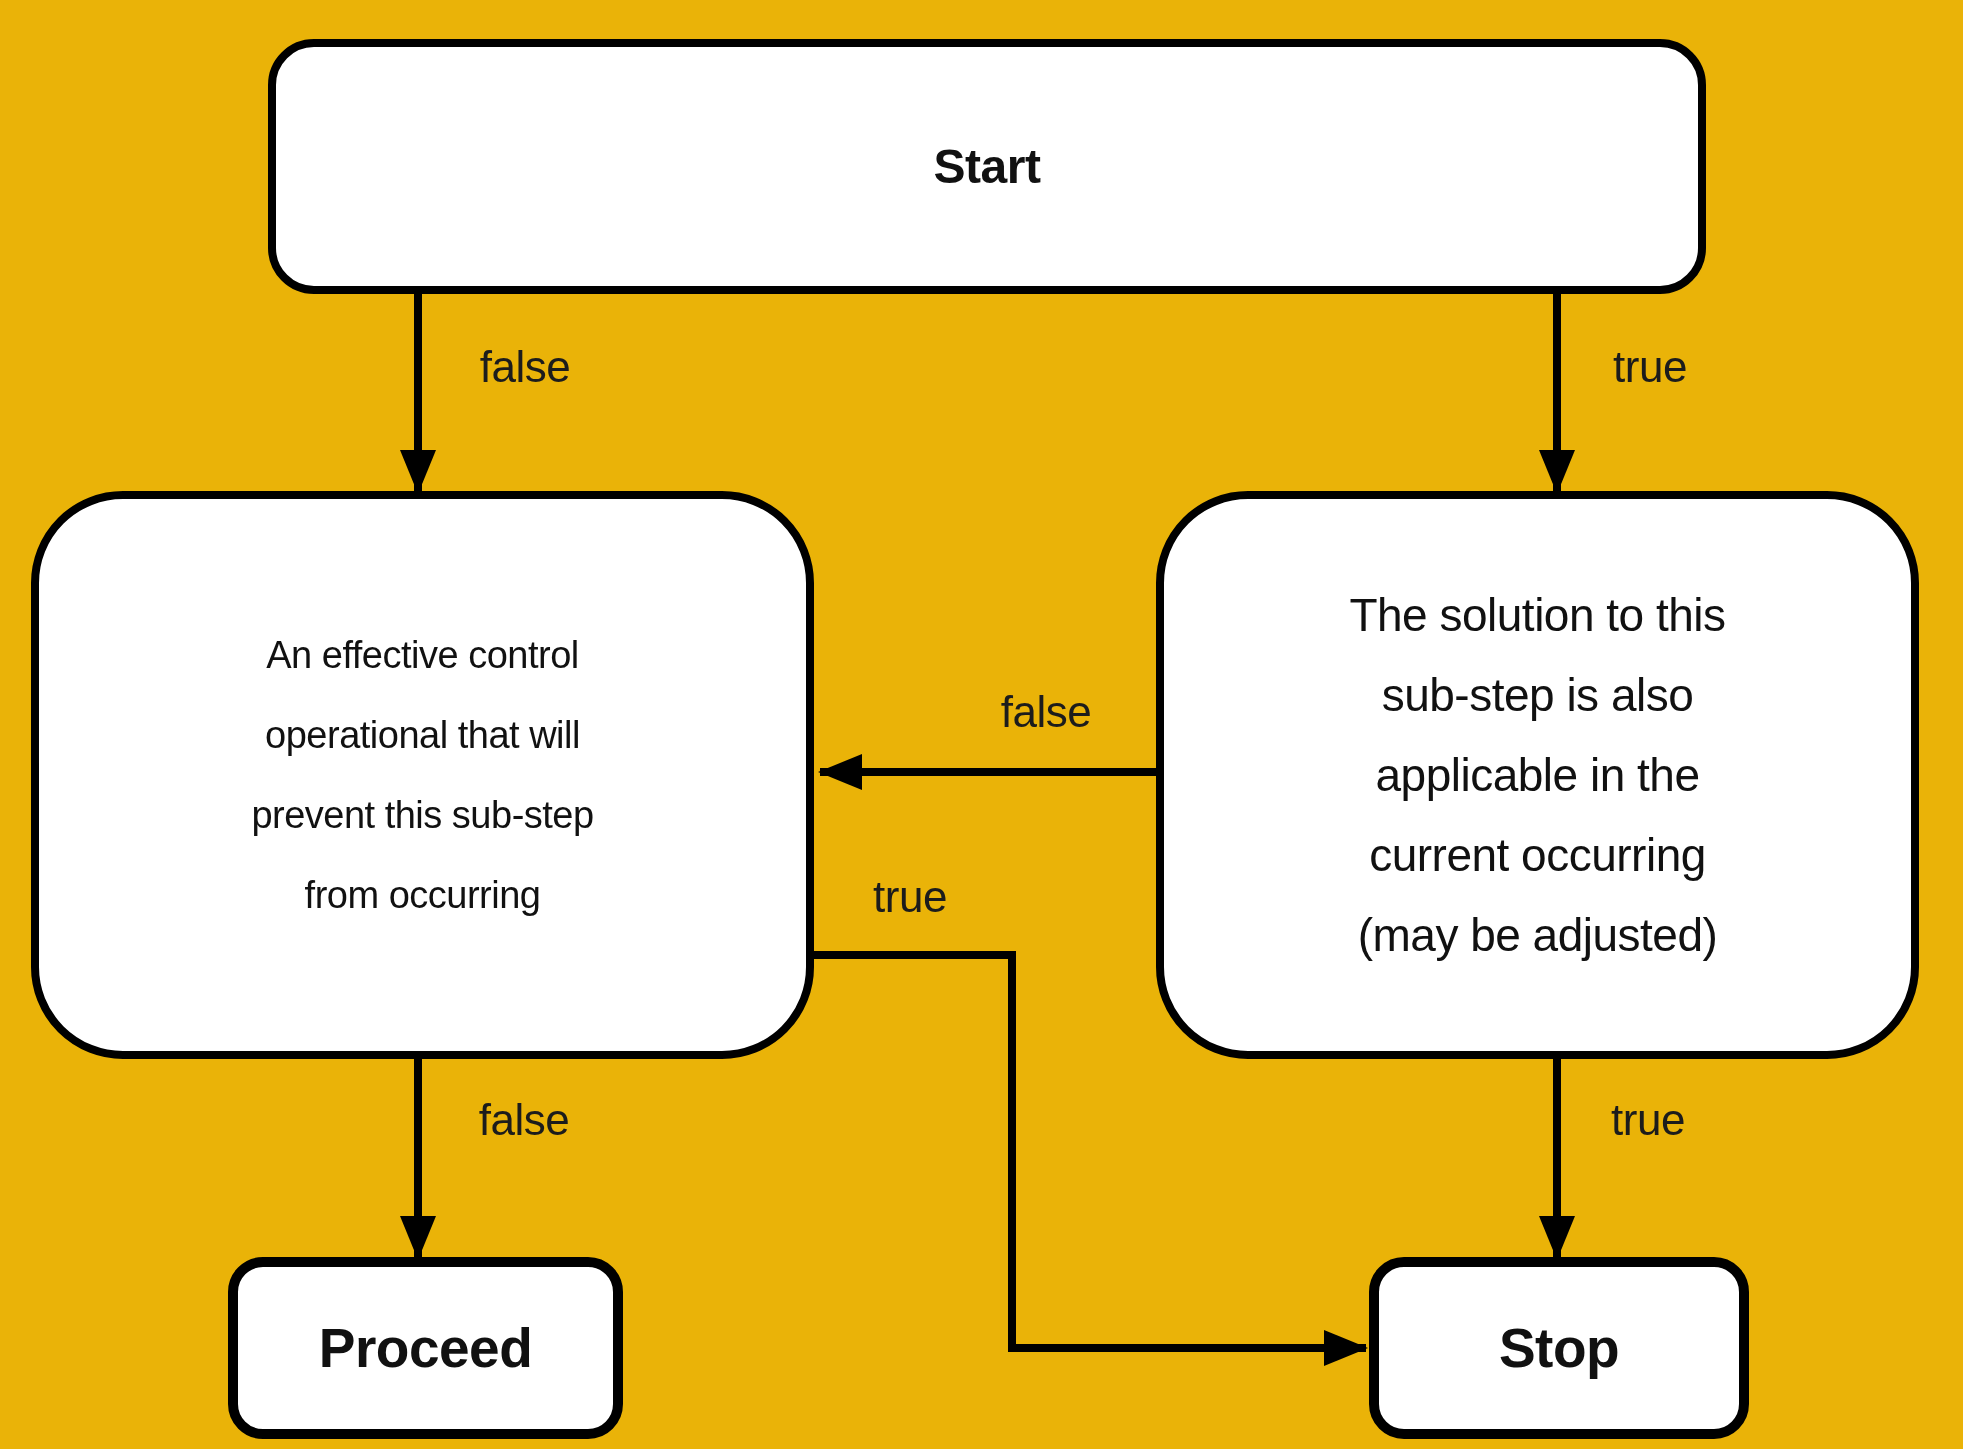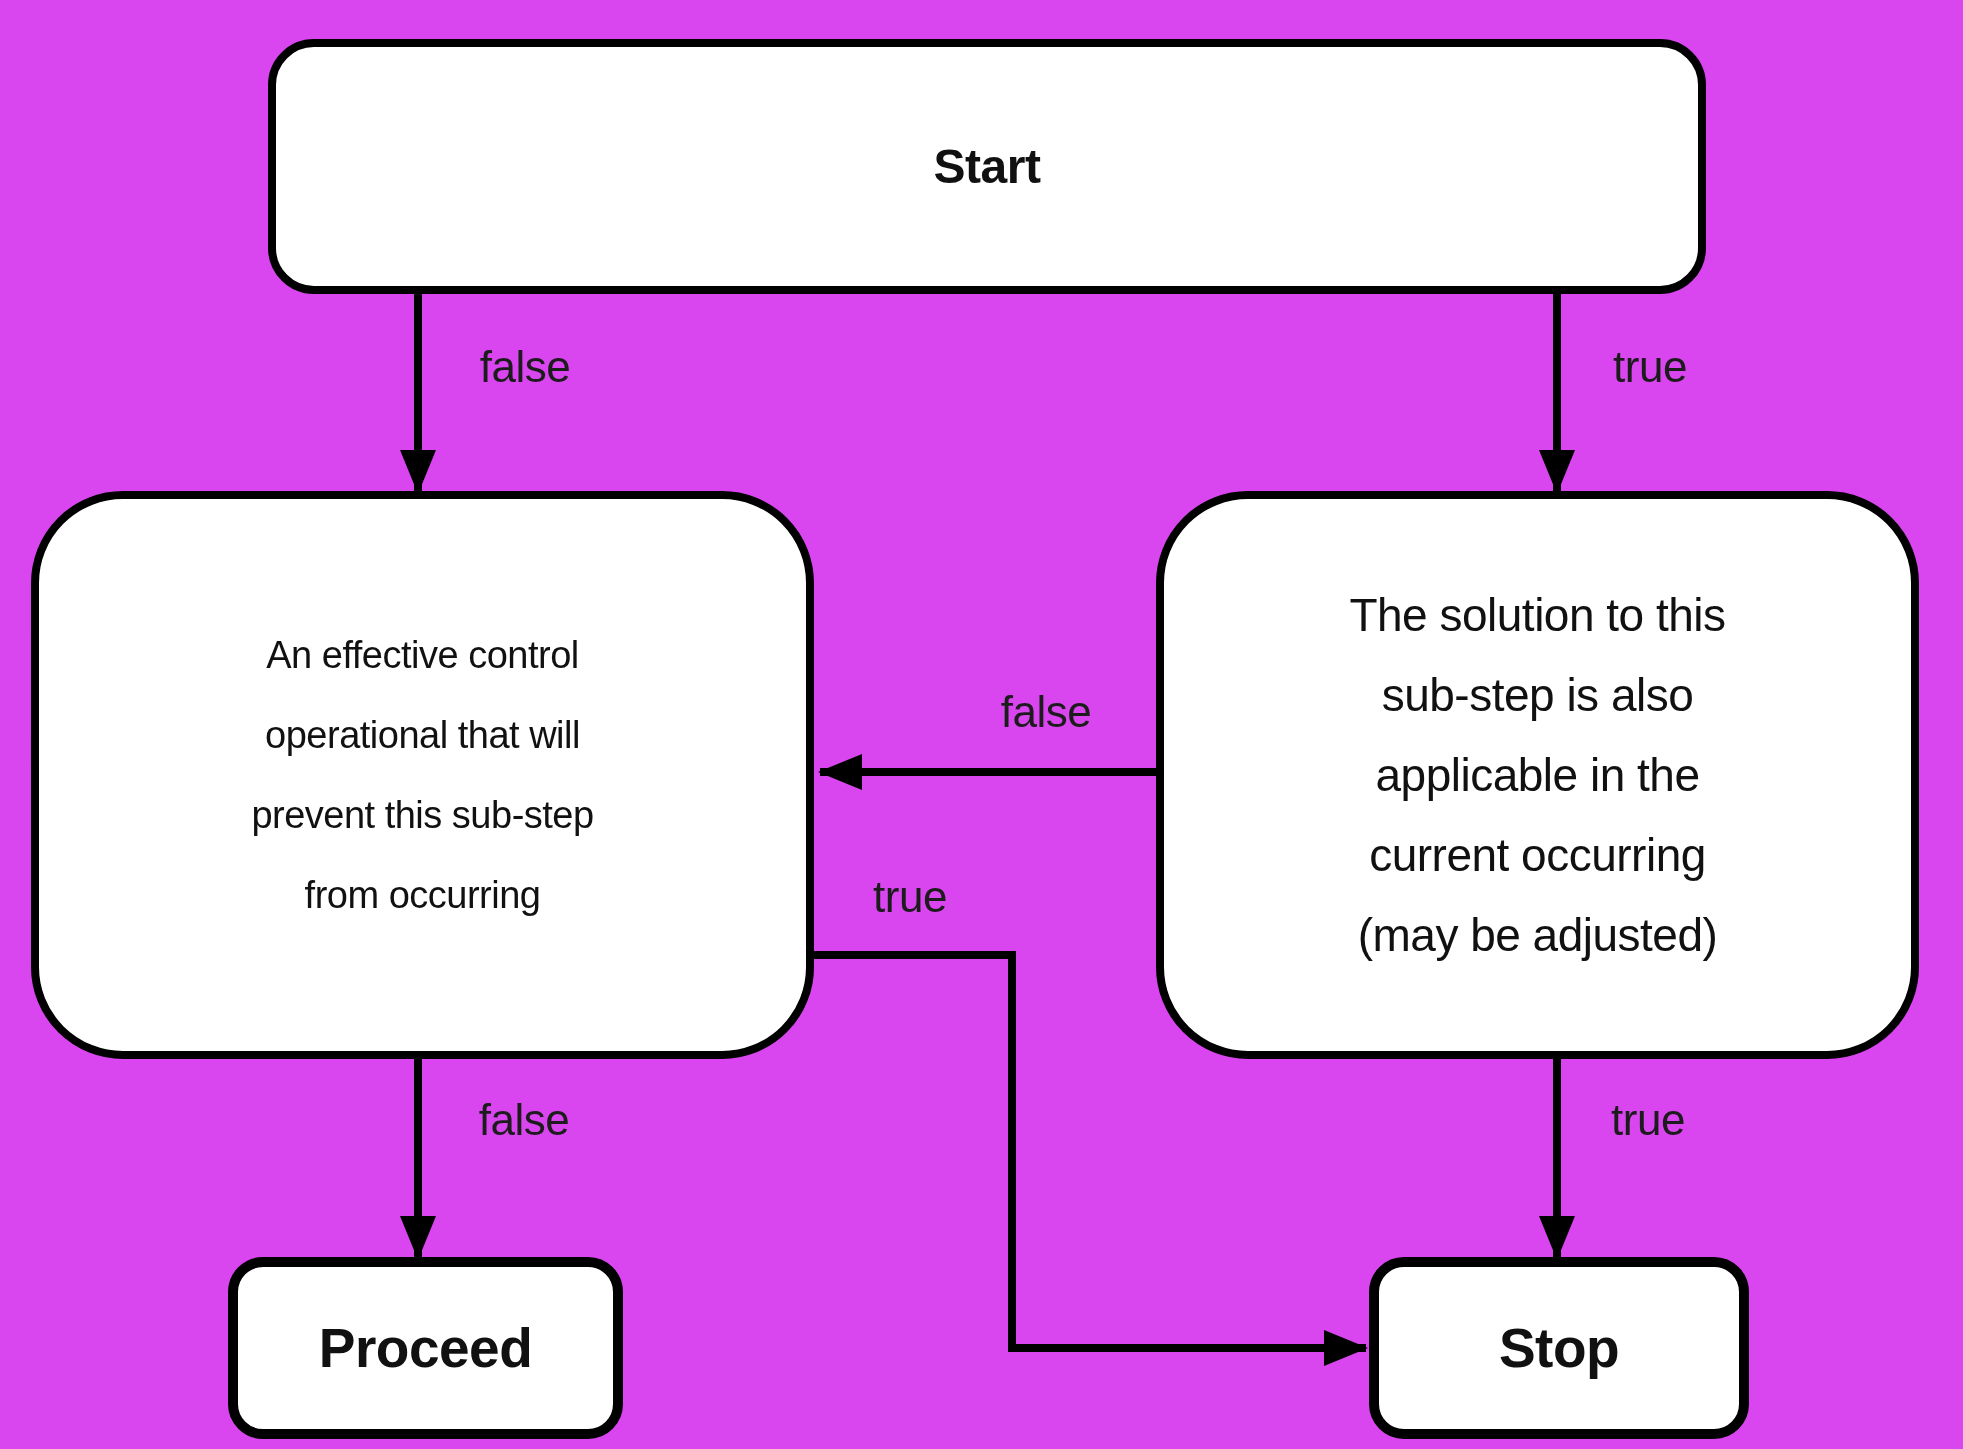--- a/index.html
+++ b/index.html
@@ -4,21 +4,21 @@
 <style>
   html, body {
     margin: 0;
     padding: 0;
     background: #ffffff;
   }
   .canvas {
     position: relative;
     width: 1963px;
     height: 1449px;
-    background: #d946ef;
+    background: #eab308;
     font-family: "Liberation Sans", sans-serif;
     color: #111111;
     overflow: hidden;
   }
   .diagram-svg {
     position: absolute;
     left: 0;
     top: 0;
     width: 1963px;
     height: 1449px;

